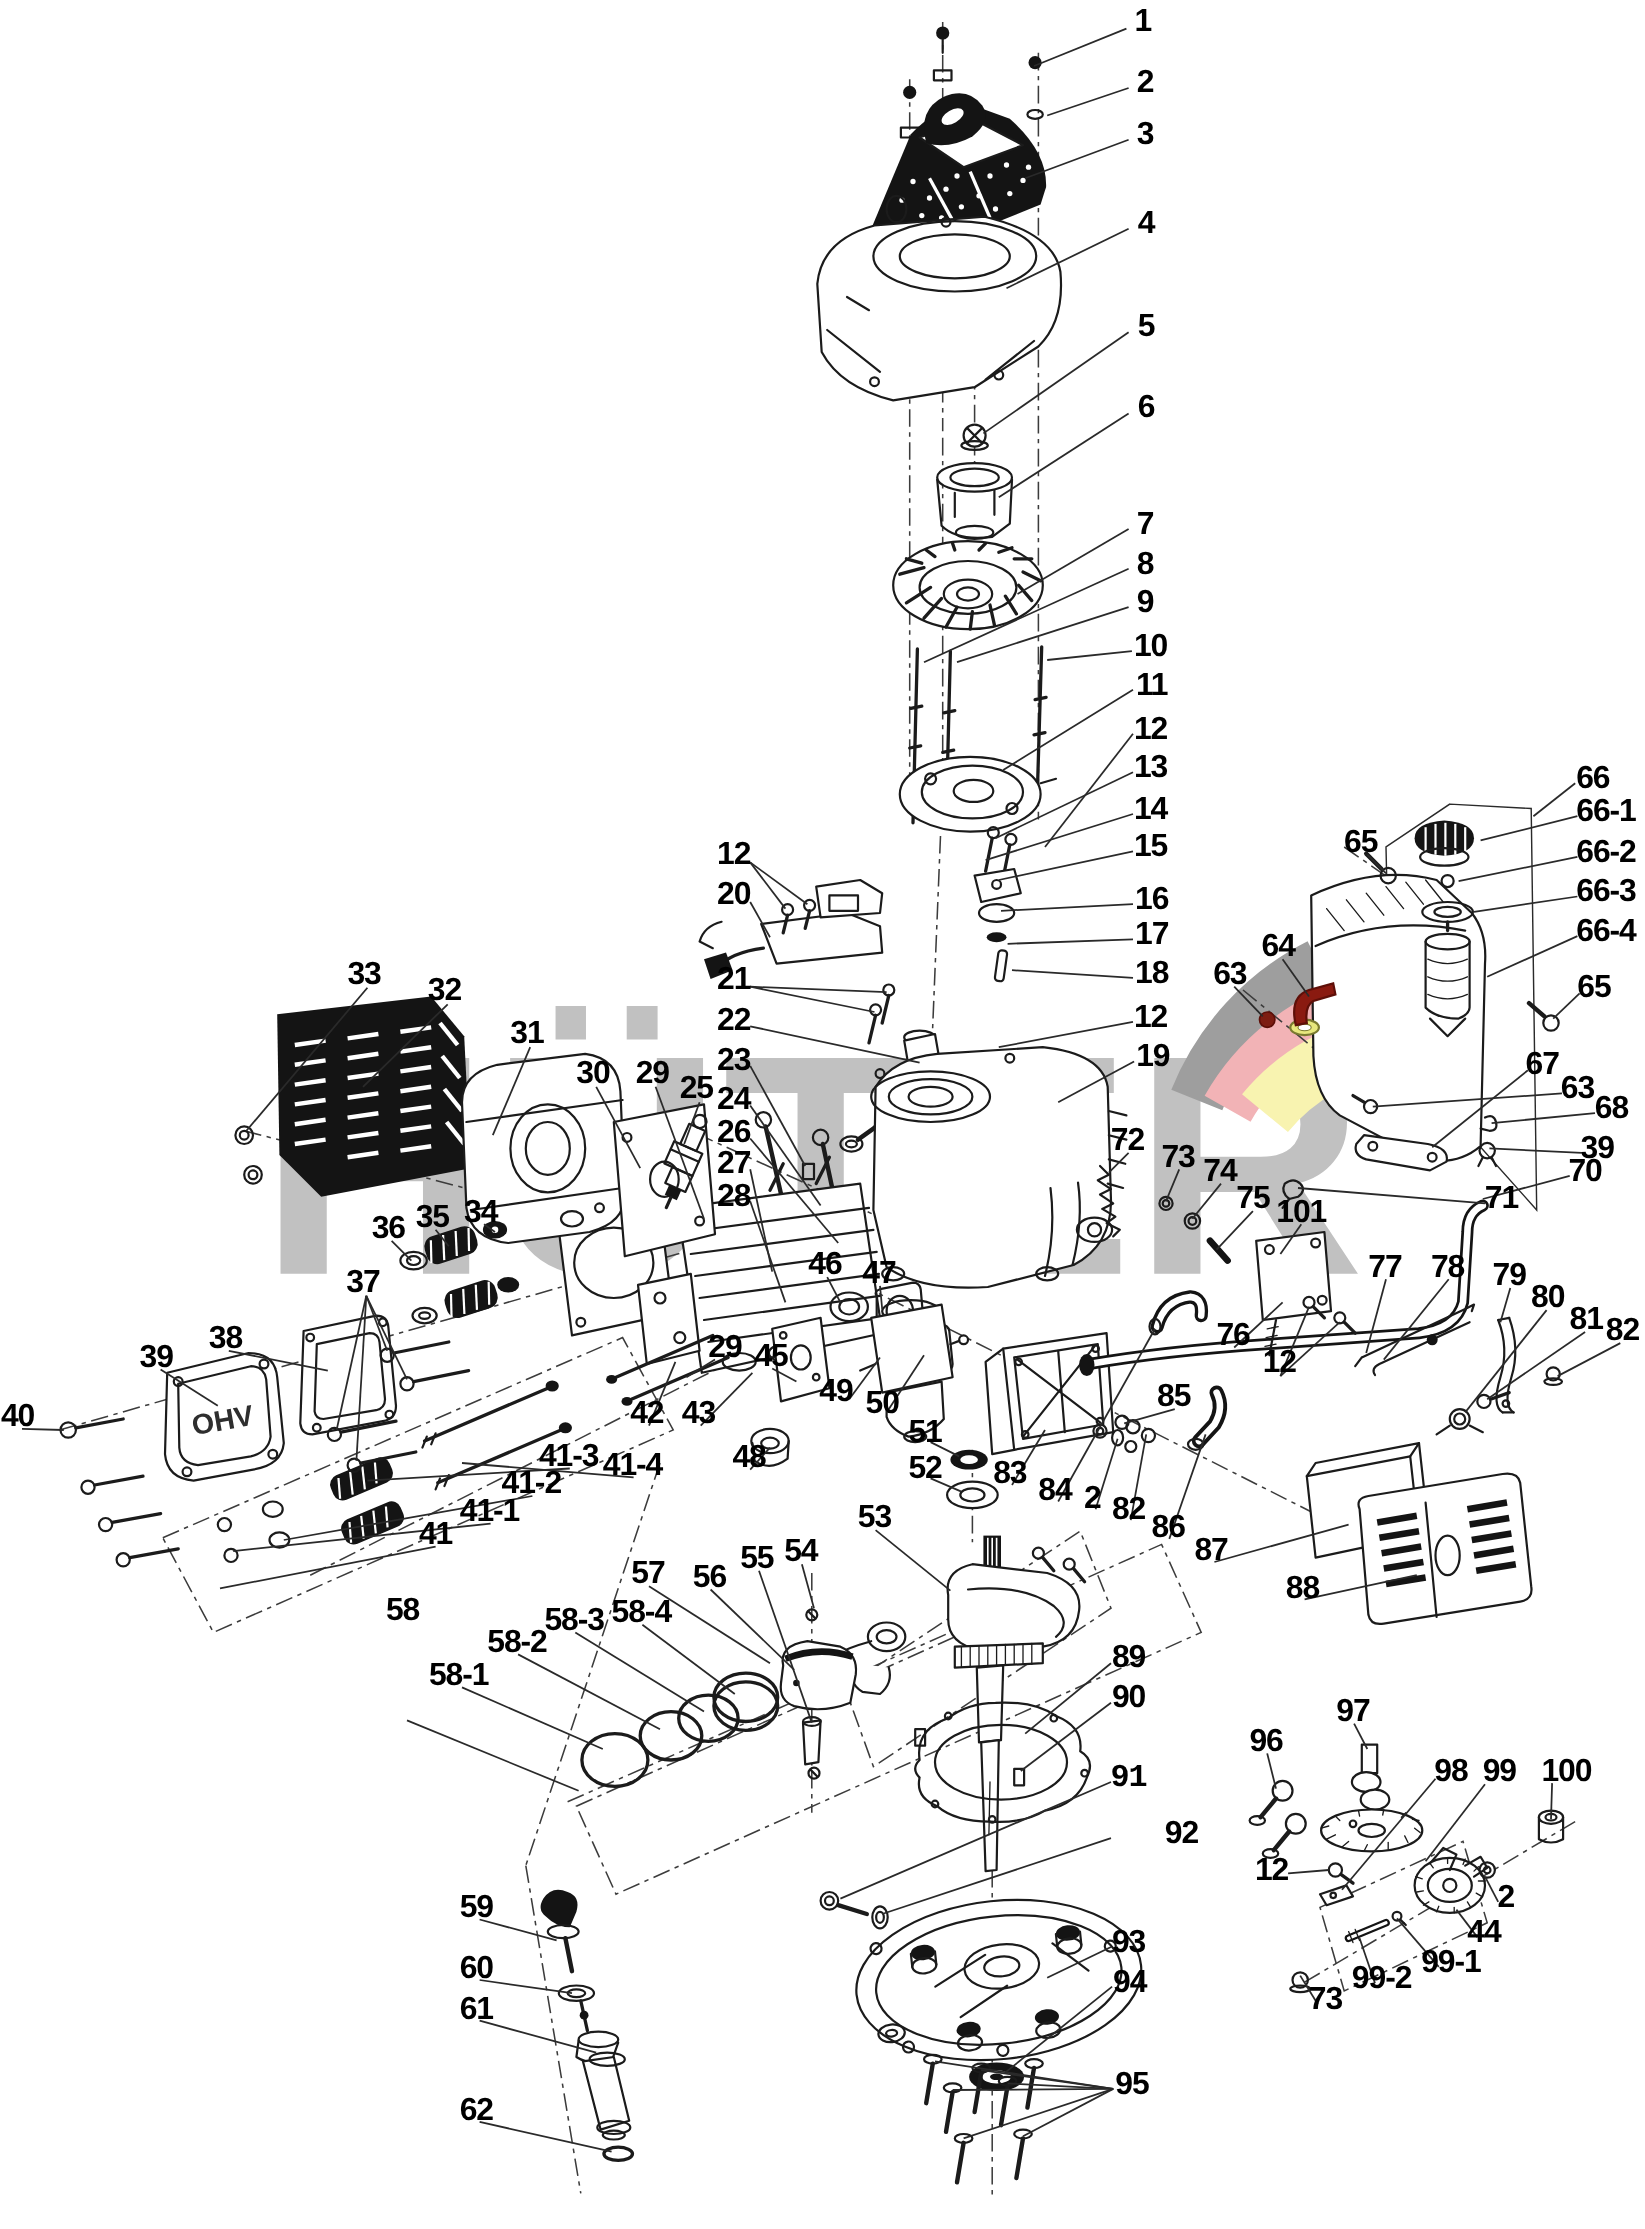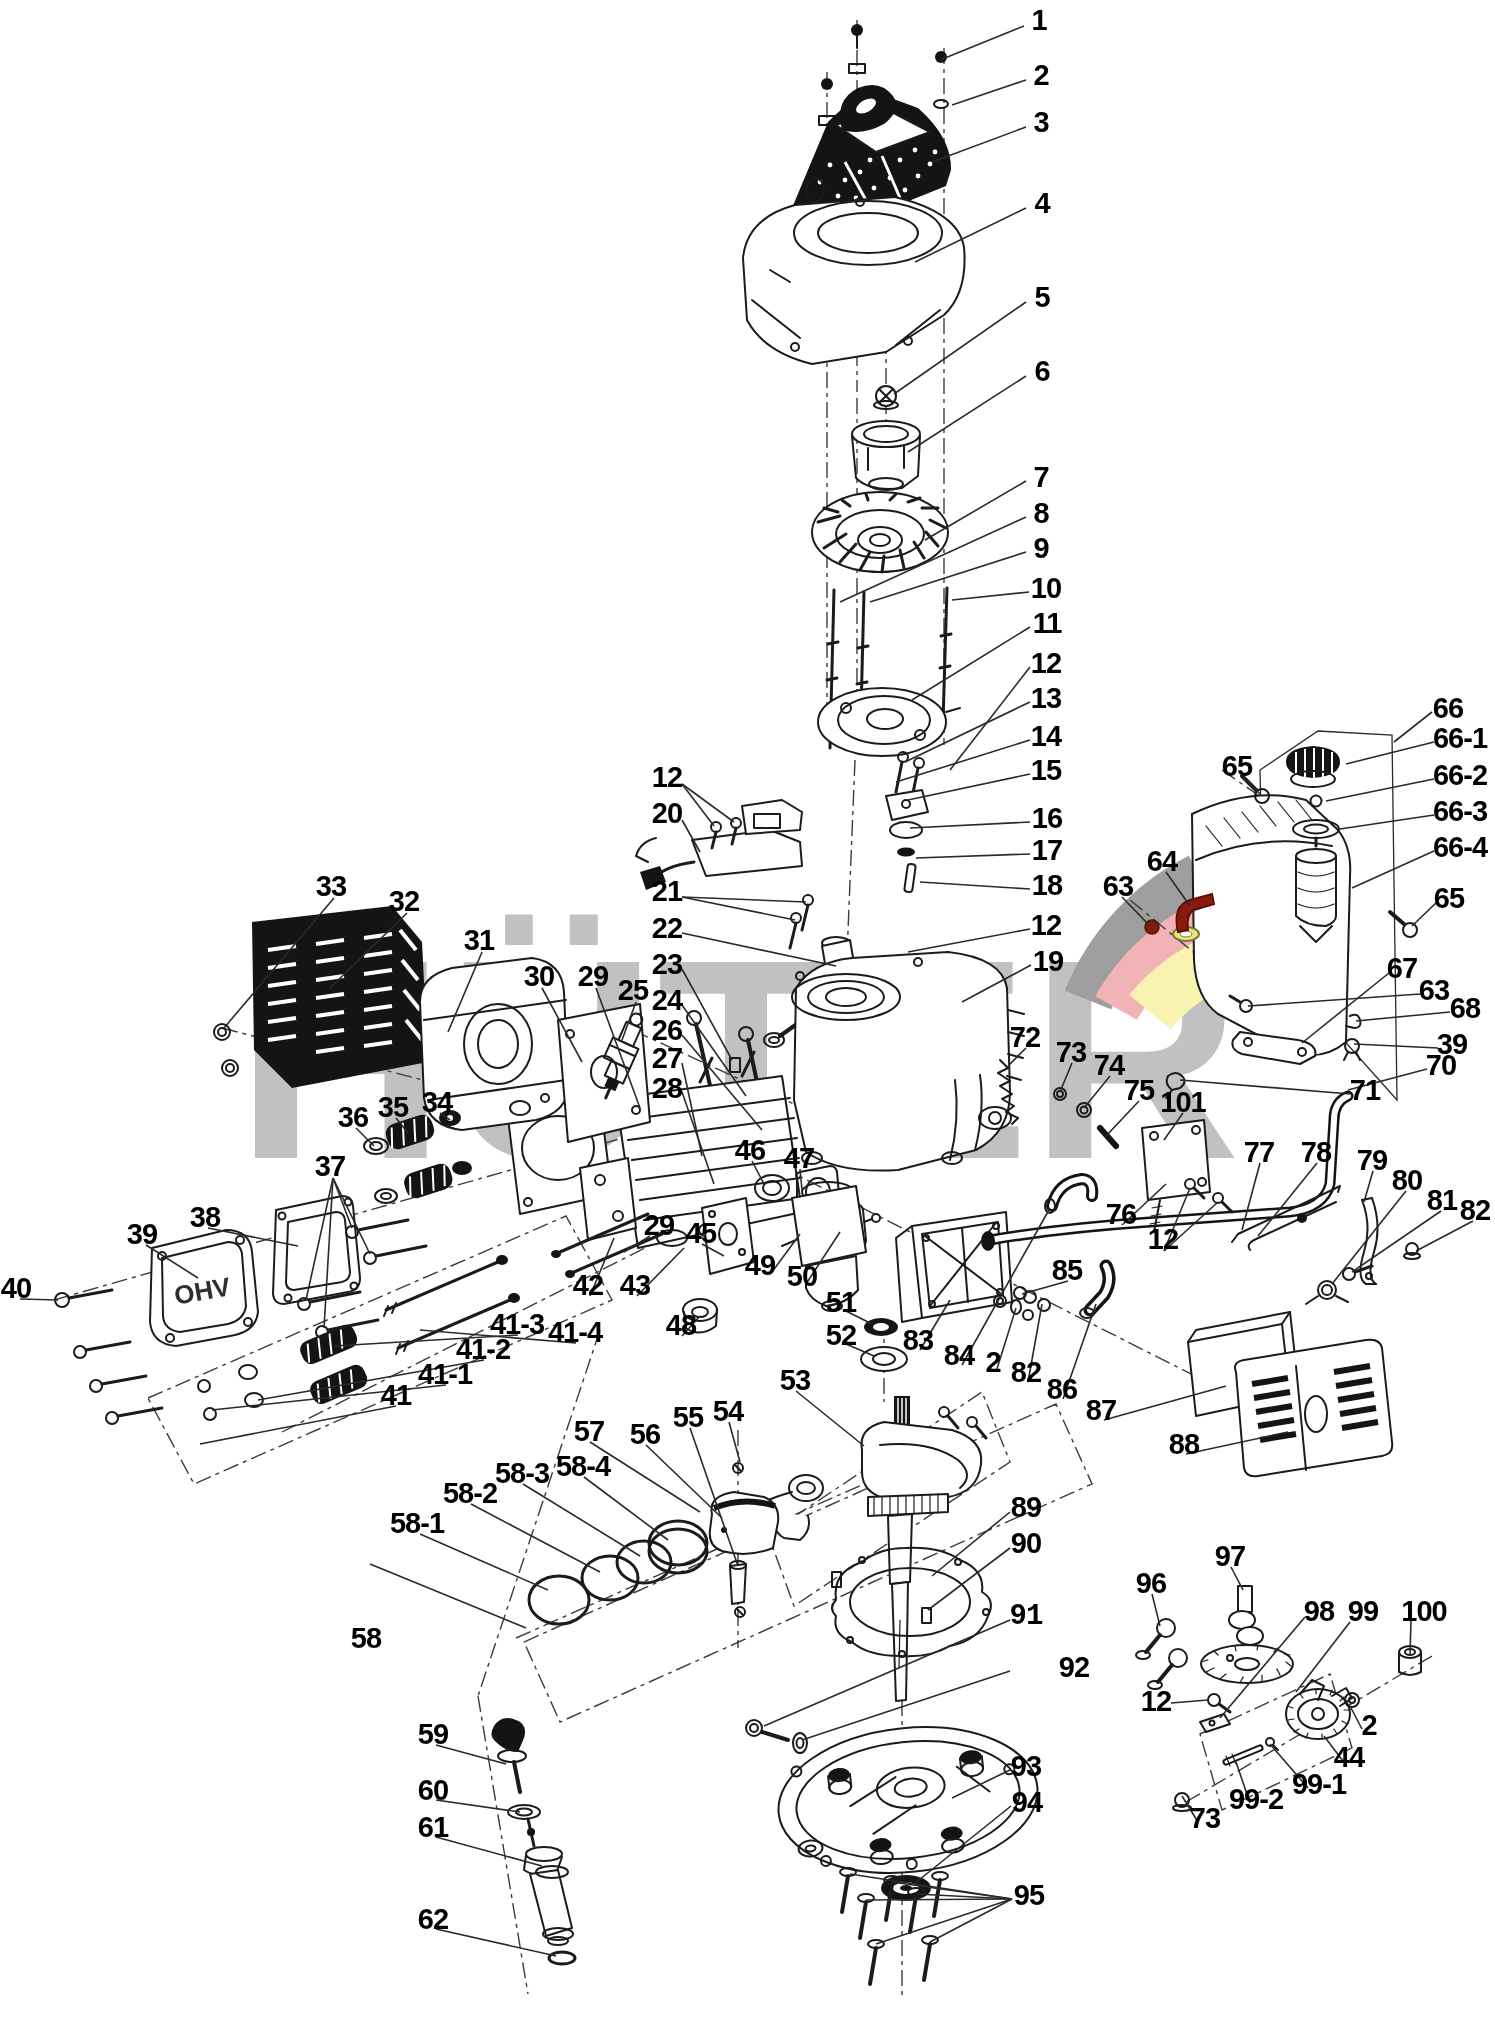--- a/index.html
+++ b/index.html
@@ -1039,21 +1039,21 @@
       <div class="part-label" style="left: 575px; top: 1332px;">41-4</div>
       <div class="part-label" style="left: 795px; top: 1380px;">53</div>
       <div class="part-label" style="left: 728px; top: 1411px;">54</div>
       <div class="part-label" style="left: 688px; top: 1417px;">55</div>
       <div class="part-label" style="left: 645px; top: 1434px;">56</div>
       <div class="part-label" style="left: 589px; top: 1431px;">57</div>
       <div class="part-label" style="left: 583px; top: 1466px;">58-4</div>
       <div class="part-label" style="left: 522px; top: 1473px;">58-3</div>
       <div class="part-label" style="left: 470px; top: 1493px;">58-2</div>
       <div class="part-label" style="left: 417px; top: 1523px;">58-1</div>
-      <div class="part-label" style="left: 366px; top: 1638px;">58</div>
+      <div class="part-label" style="left: 366px; top: 1464px;">58</div>
       <div class="part-label" style="left: 1026px; top: 1507px;">89</div>
       <div class="part-label" style="left: 1026px; top: 1543px;">90</div>
       <div class="part-label" style="left: 1026px; top: 1616px; font-family: Liberation Mono, monospace;">91</div>
       <div class="part-label" style="left: 1026px; top: 1667px; margin-left: 48px;">92</div>
       <div class="part-label" style="left: 1026px; top: 1766px;">93</div>
       <div class="part-label" style="left: 1027px; top: 1802px;">94</div>
       <div class="part-label" style="left: 1029px; top: 1895px;">95</div>
       <div class="part-label" style="left: 433px; top: 1734px;">59</div>
       <div class="part-label" style="left: 433px; top: 1790px;">60</div>
       <div class="part-label" style="left: 433px; top: 1827px;">61</div>

